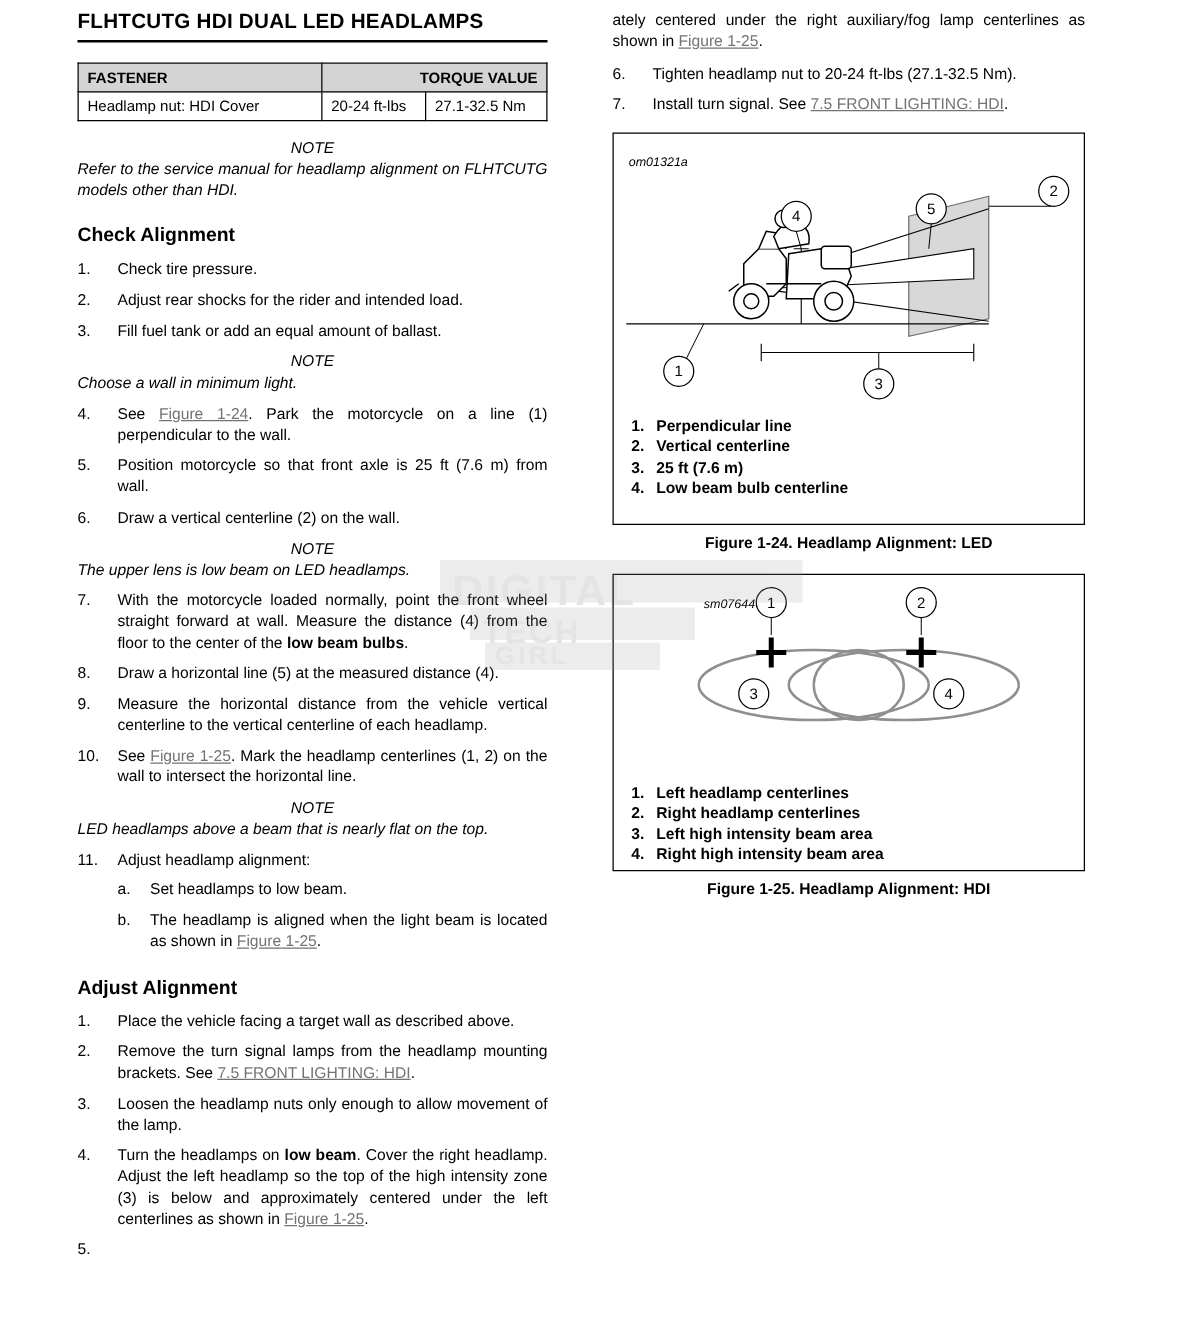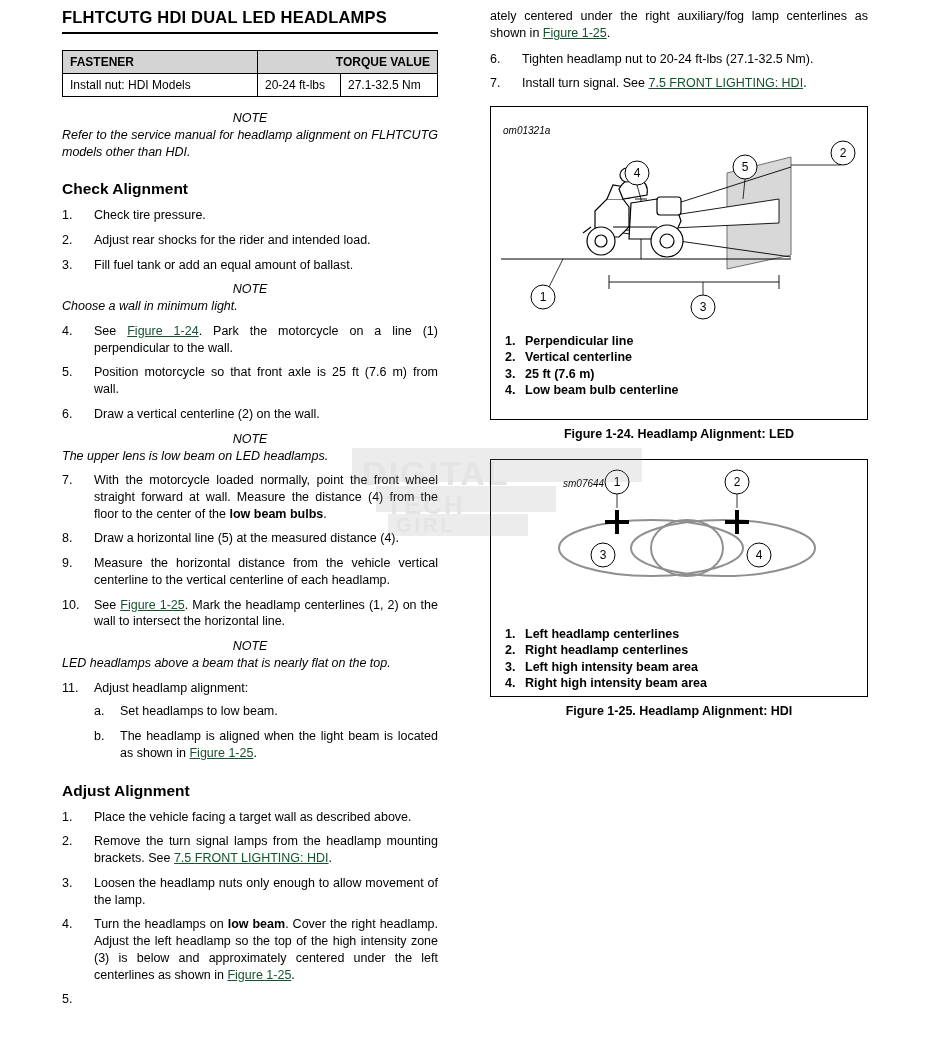--- a/index.html
+++ b/index.html
@@ -110,21 +110,21 @@
     margin-bottom: 8px;
     line-height: 1.34;
     text-align: justify;
   }
   ol.sub > li .num {
     position: absolute;
     left: 0;
     top: 0;
   }
   .lnk {
-    color: #14532d;
+    color: #737373;
   }
   b, .bold { font-weight: bold; margin-top: 21px; }
 
   
   .figure-box {
     border: 1px solid #000;
     background: #ffffff;
     position: relative;
     box-sizing: border-box;
   }
@@ -185,21 +185,21 @@
 
     <table class="spec">
       <thead>
         <tr>
           <th class="col-fastener">FASTENER</th>
           <th class="center" colspan="2">TORQUE VALUE</th>
         </tr>
       </thead>
       <tbody>
         <tr>
-          <td>Install nut: HDI Models</td>
+          <td>Headlamp nut: HDI Cover</td>
           <td>20-24 ft-lbs</td>
           <td>27.1-32.5 Nm</td>
         </tr>
       </tbody>
     </table>
 
     <div class="note-label">NOTE</div>
     <div class="note-text">Refer to the service manual for headlamp alignment on FLHTCUTG models other than HDI.</div>
 
     <h2 class="section">Check Alignment</h2>

